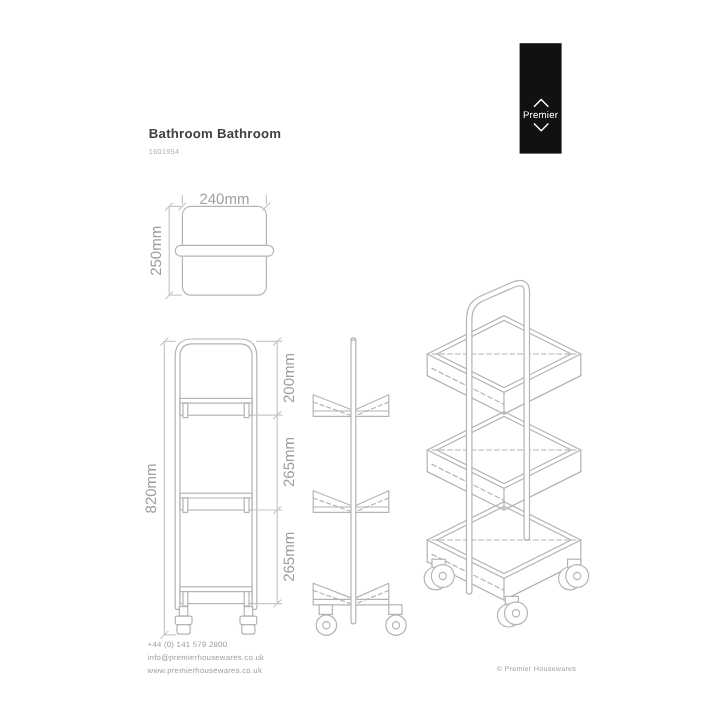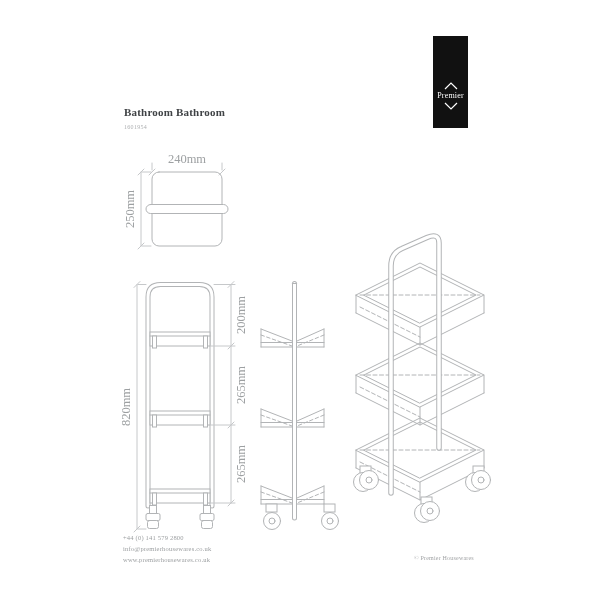--- a/index.html
+++ b/index.html
@@ -1,18 +1,18 @@
 <!DOCTYPE html>
 <html><head>
 <meta charset="utf-8">
 <style>
   html,body{margin:0;padding:0;background:#ffffff;}
   .sheet{
     position:relative;width:600px;height:600px;background:#ffffff;
-    font-family:Liberation Serif, serif;overflow:hidden;
+    font-family:Liberation Sans, sans-serif;overflow:hidden;
   }
   .artwork{position:absolute;left:0;top:0;}
   .title{
     position:absolute;left:124px;top:106px;
     font-size:11px;font-weight:bold;color:#3f4245;letter-spacing:.2px;
   }
   .code{
     position:absolute;left:124px;top:124px;
     font-size:6px;color:#aeb0b2;letter-spacing:.3px;
   }
@@ -220,21 +220,21 @@
       </g>
       <g>
         <rect x="473" y="466" width="11" height="9" fill="#ffffff"></rect>
         <circle cx="475" cy="482" r="9.5" fill="#ffffff"></circle>
         <circle cx="481" cy="480" r="9.5" fill="#ffffff"></circle>
         <circle cx="481" cy="480" r="3"></circle>
       </g>
     </g>
   </svg>
 
-  <div class="dim h" style="left:187px;top:159px;">240mm</div>
+  <div class="dim h" style="left:187px;top:166px;">240mm</div>
   <div class="dim v" style="left:130px;top:209px;">250mm</div>
   <div class="dim v" style="left:126px;top:407px;">820mm</div>
   <div class="dim v" style="left:241px;top:315px;">200mm</div>
   <div class="dim v" style="left:241px;top:385px;">265mm</div>
   <div class="dim v" style="left:241px;top:464px;">265mm</div>
 
   <div class="foot" style="left:123px;top:534px;">+44 (0) 141 579 2800</div>
   <div class="foot" style="left:123px;top:545px;">info@premierhousewares.co.uk</div>
   <div class="foot" style="left:123px;top:556px;">www.premierhousewares.co.uk</div>
   <div class="copyright">© Premier Housewares</div>

